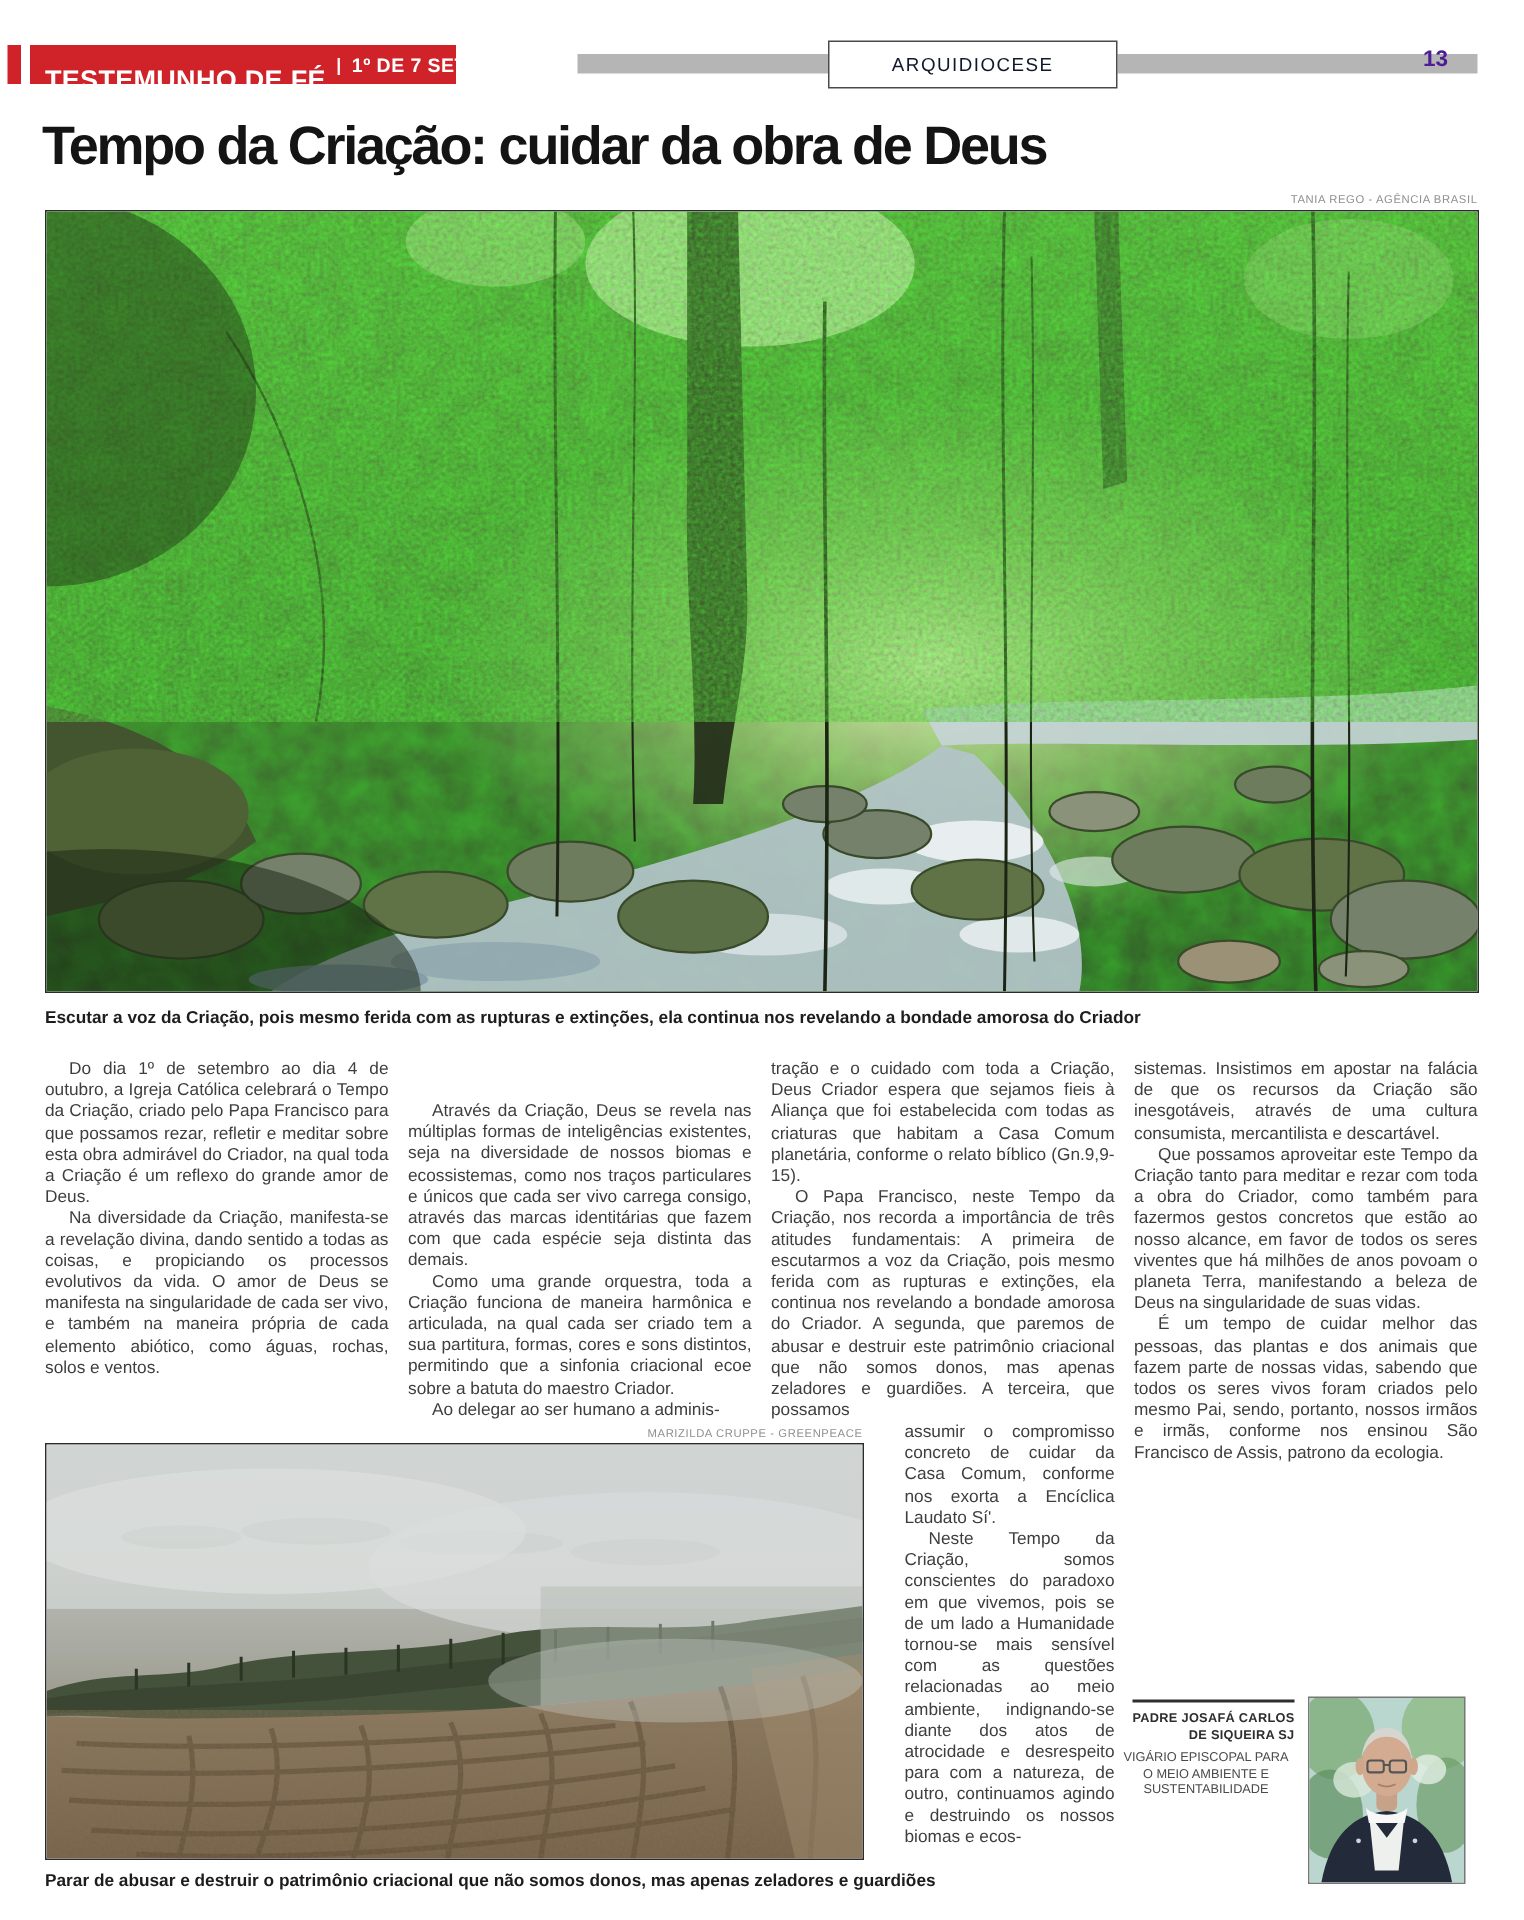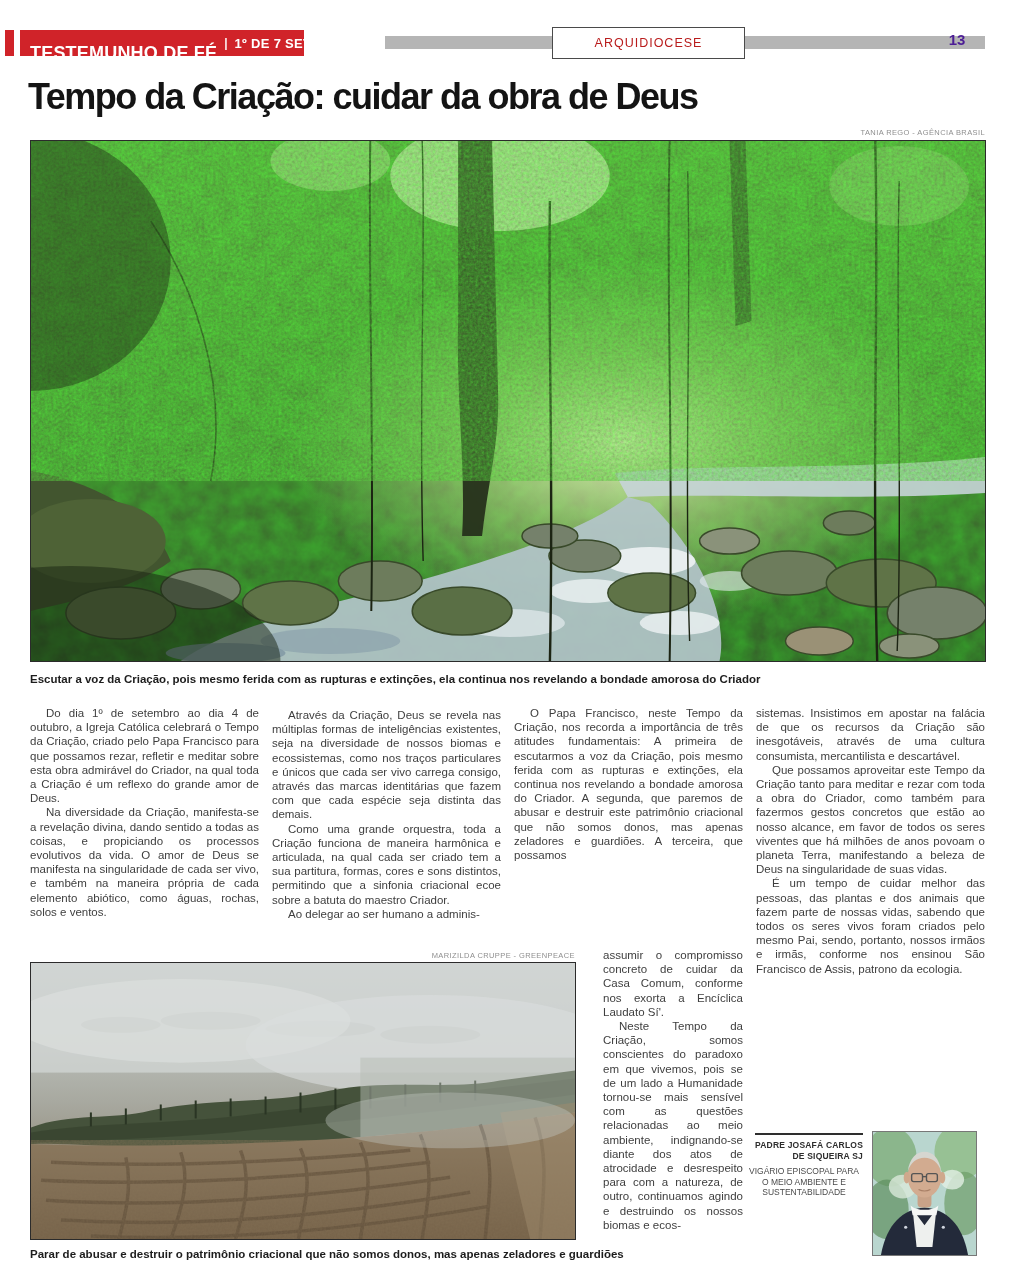--- a/index.html
+++ b/index.html
@@ -10,21 +10,21 @@
   
   .red-accent{left:5px;top:30px;width:9px;height:26px;background:#d02329;}
   .red-banner{left:20px;top:30px;width:284px;height:26px;background:#d02329;
               display:flex;align-items:center;padding:0 10px;box-sizing:border-box;color:#fff;}
   .banner-title{font-size:18px;font-weight:bold;letter-spacing:.2px;white-space:nowrap;margin-top:20px;}
   .banner-sep{margin:0 7px;font-size:12px;font-weight:bold;opacity:.95;}
   .banner-date{font-size:13px;font-weight:bold;letter-spacing:.3px;white-space:nowrap;padding-top:1px;}
   .gray-bar{left:385px;top:36px;width:600px;height:13px;background:#b5b5b5;}
   .masthead-box{left:552px;top:27px;width:191px;height:30px;background:#fff;border:1px solid #4a4a4a;
                 display:flex;align-items:center;justify-content:center;}
-  .masthead-box span{font-size:12.5px;color:#b91c1c;letter-spacing:1px;}
+  .masthead-box span{font-size:12.5px;color:#0f172a;letter-spacing:1px;}
   .page-number{left:932px;top:31px;width:50px;text-align:center;font-size:15px;font-weight:bold;color:#4c1d95;}
 
   
   .headline{left:28px;top:72px;width:960px;font-size:36px;font-weight:bold;color:#141414;
             letter-spacing:-1.5px;white-space:nowrap;line-height:50px;}
 
   
   .credit{font-size:7.5px;color:#8f8f8f;letter-spacing:.4px;text-align:right;}
   .credit1{left:585px;top:128px;width:400px;}
   .credit2{left:340px;top:951px;width:235px;}
@@ -34,21 +34,21 @@
   .photo svg{display:block;width:100%;height:100%;}
   .caption{font-weight:bold;font-size:11.5px;color:#1d1d1d;line-height:14px;}
   .caption1{left:30px;top:672px;width:930px;}
   .caption2{left:30px;top:1247px;width:730px;}
 
   
   .col{font-size:11.5px;line-height:14.2px;color:#3e3e3e;text-align:justify;}
   .col p{margin:0;}
   .col p.ind{text-indent:16px;}
   .colA{left:30px; top:706px;width:229px;}
-  .colB{left:272px;top:708px;width:229px;}
+  .colB{left:272px;top:734px;width:229px;}
   .colC{left:514px;top:706px;width:229px;}
   .colCn{left:603px;top:948px;width:140px;}
   .colD{left:756px;top:706px;width:229px;}
 
   
   .author-rule{left:755px;top:1133px;width:108px;height:0;border-top:2px solid #2e2e2e;}
   .author-name{left:745px;top:1140px;width:118px;text-align:right;font-size:8.5px;font-weight:bold;
                color:#2e2e2e;line-height:10.5px;letter-spacing:.2px;}
   .author-role{left:745px;top:1166px;width:118px;text-align:center;font-size:8.5px;color:#4a4a4a;line-height:10.5px;}
   .portrait{left:872px;top:1131px;width:105px;height:125px;border:1px solid #777;box-sizing:border-box;}
@@ -153,20 +153,21 @@
   <div class="abs col colA">
     <p class="ind">Do dia 1º de setembro ao dia 4 de outubro, a Igreja Católica celebrará o Tempo da Criação, criado pelo Papa Francisco para que possamos rezar, refletir e meditar sobre esta obra admirável do Criador, na qual toda a Criação é um reflexo do grande amor de Deus.</p>
     <p class="ind">Na diversidade da Criação, manifesta-se a revelação divina, dando sentido a todas as coisas, e propiciando os processos evolutivos da vida. O amor de Deus se manifesta na singularidade de cada ser vivo, e também na maneira própria de cada elemento abiótico, como águas, rochas, solos e ventos.</p>
   </div>
   <div class="abs col colB">
     <p class="ind">Através da Criação, Deus se revela nas múltiplas formas de inteligências existentes, seja na diversidade de nossos biomas e ecossistemas, como nos traços particulares e únicos que cada ser vivo carrega consigo, através das marcas identitárias que fazem com que cada espécie seja distinta das demais.</p>
     <p class="ind">Como uma grande orquestra, toda a Criação funciona de maneira harmônica e articulada, na qual cada ser criado tem a sua partitura, formas, cores e sons distintos, permitindo que a sinfonia criacional ecoe sobre a batuta do maestro Criador.</p>
     <p class="ind">Ao delegar ao ser humano a adminis-</p>
   </div>
   <div class="abs col colC">
+    <p>tração e o cuidado com toda a Criação, Deus Criador espera que sejamos fieis à Aliança que foi estabelecida com todas as criaturas que habitam a Casa Comum planetária, conforme o relato bíblico (Gn.9,9-15).</p>
     <p class="ind">O Papa Francisco, neste Tempo da Criação, nos recorda a importância de três atitudes fundamentais: A primeira de escutarmos a voz da Criação, pois mesmo ferida com as rupturas e extinções, ela continua nos revelando a bondade amorosa do Criador. A segunda, que paremos de abusar e destruir este patrimônio criacional que não somos donos, mas apenas zeladores e guardiões. A terceira, que possamos</p>
   </div>
   <div class="abs col colCn">
     <p>assumir o compromisso concreto de cuidar da Casa Comum, conforme nos exorta a Encíclica Laudato Sí'.</p>
     <p class="ind">Neste Tempo da Criação, somos conscientes do paradoxo em que vivemos, pois se de um lado a Humanidade tornou-se mais sensível com as questões relacionadas ao meio ambiente, indignando-se diante dos atos de atrocidade e desrespeito para com a natureza, de outro, continuamos agindo e destruindo os nossos biomas e ecos-</p>
   </div>
   <div class="abs col colD">
     <p>sistemas. Insistimos em apostar na falácia de que os recursos da Criação são inesgotáveis, através de uma cultura consumista, mercantilista e descartável.</p>
     <p class="ind">Que possamos aproveitar este Tempo da Criação tanto para meditar e rezar com toda a obra do Criador, como também para fazermos gestos concretos que estão ao nosso alcance, em favor de todos os seres viventes que há milhões de anos povoam o planeta Terra, manifestando a beleza de Deus na singularidade de suas vidas.</p>
     <p class="ind">É um tempo de cuidar melhor das pessoas, das plantas e dos animais que fazem parte de nossas vidas, sabendo que todos os seres vivos foram criados pelo mesmo Pai, sendo, portanto, nossos irmãos e irmãs, conforme nos ensinou São Francisco de Assis, patrono da ecologia.</p>

